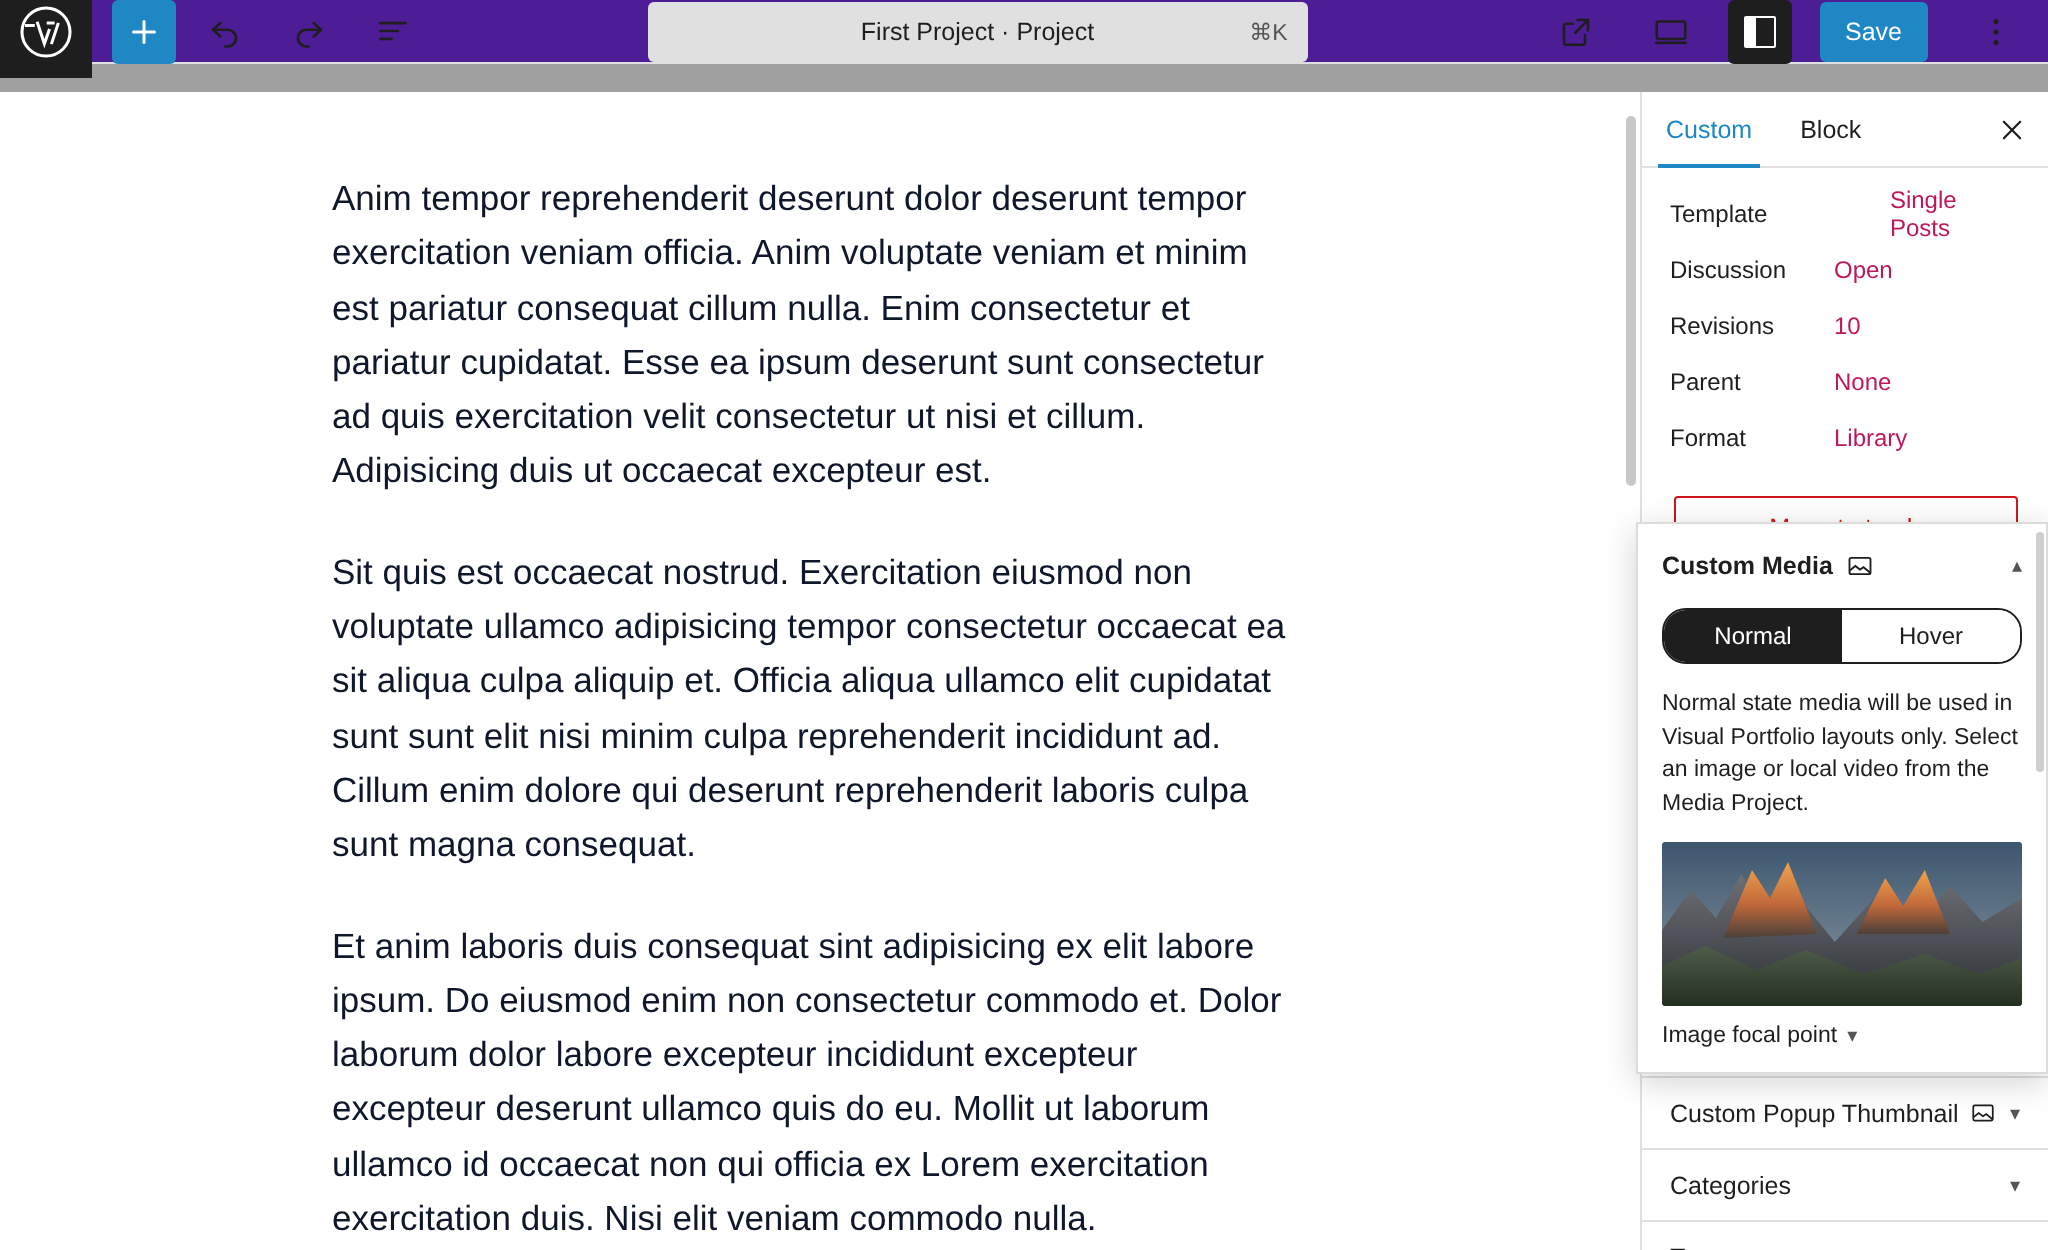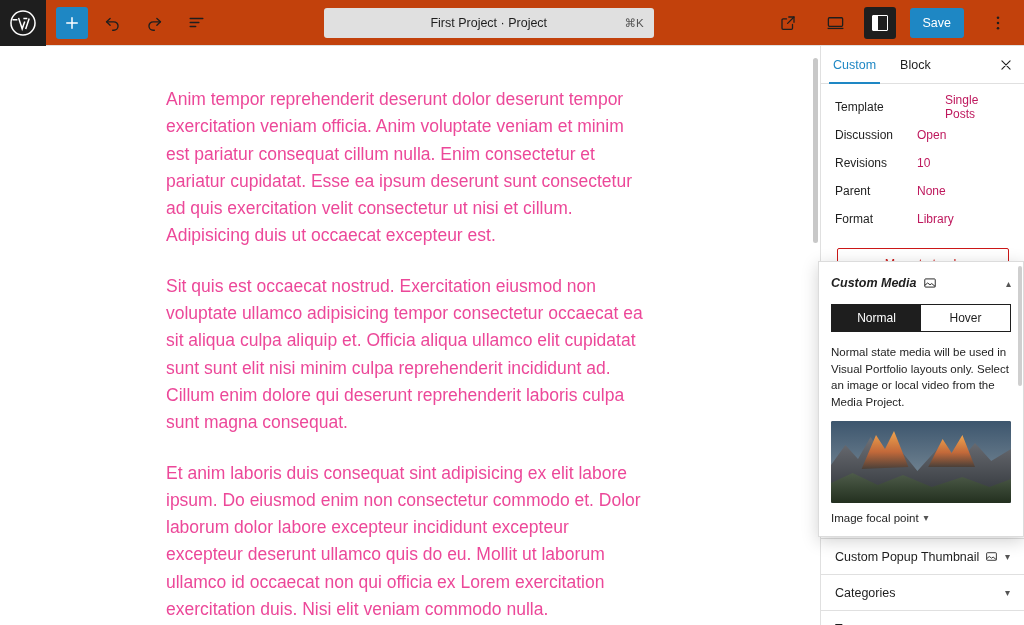--- a/index.html
+++ b/index.html
@@ -6,22 +6,22 @@
   html, body {
     width: 1024px; height: 625px;
     overflow: hidden;
     font-family: "Liberation Sans", sans-serif;
     background: #a0a0a0;
   }
   #app { position: relative; width: 1024px; height: 625px; overflow: hidden; }
 
   
   .topbar {
-    position: absolute; top: 0; left: 0; right: 0; height: 46px;
-    background: #c2410c;
+    position: absolute; top: 0; left: 0; right: 0; height: 32px;
+    background: #4c1d95;
     display: flex; align-items: center;
     border-bottom: 1px solid #e0e0e0;
     z-index: 30;
     justify-content: center;
   }
   .wp-logo {
     width: 46px; height: 46px; background: #1e1e1e;
     display: flex; align-items: center; justify-content: center;
     flex: 0 0 46px;
   }
@@ -75,21 +75,21 @@
     background: #ffffff; overflow: hidden;
   }
   .post {
     padding: 40px 60px 0 166px;
   }
   .post h1 {
     font-size: 40px; font-weight: 400; color: #1e1e1e;
     letter-spacing: -0.5px; margin-bottom: 30px; line-height: 1.15;
   }
   .post p {
-    font-size: 17.5px; line-height: 1.56; color: #ec4899;
+    font-size: 17.5px; line-height: 1.56; color: #0f172a;
     margin-bottom: 23px; max-width: 478px;
   }
   .canvas-scroll {
     position: absolute; right: 2px; top: 12px; width: 5px; height: 185px;
     background: #c8c8c8; border-radius: 3px;
   }
 
   
   .sidebar {
     position: absolute; top: 46px; right: 0; width: 204px; bottom: 0;
@@ -144,26 +144,26 @@
     position: absolute; left: 818px; top: 261px; width: 206px;
     background: #ffffff;
     border: 1px solid #dcdcdc;
     box-shadow: 0 4px 16px rgba(0,0,0,0.18);
     z-index: 40;
   }
   .pop-head {
     display: flex; align-items: center; justify-content: space-between;
     padding: 0 12px; height: 42px; cursor: pointer;
   }
-  .pop-head .left { display: flex; align-items: center; gap: 7px; font-style: italic; }
+  .pop-head .left { display: flex; align-items: center; gap: 7px; }
   .pop-title { font-size: 12.5px; font-weight: 700; color: #1e1e1e; }
   .pop-body { padding: 0 12px 12px; }
   .seg {
     display: flex; width: 100%; height: 28px; margin-bottom: 12px;
-    border: 1px solid #1e1e1e; border-radius: 0; overflow: hidden;
+    border: 1px solid #1e1e1e; border-radius: 12px; overflow: hidden;
   }
   .seg div {
     flex: 1 1 50%; display: flex; align-items: center; justify-content: center;
     font-size: 12px; cursor: pointer;
   }
   .seg .on { background: #1e1e1e; color: #fff; }
   .seg .off { background: #fff; color: #1e1e1e; }
   .pop-desc { font-size: 11.5px; line-height: 1.45; color: #1e1e1e; margin-bottom: 10px; }
   .thumb {
     width: 100%; height: 82px; border-radius: 2px; overflow: hidden;

